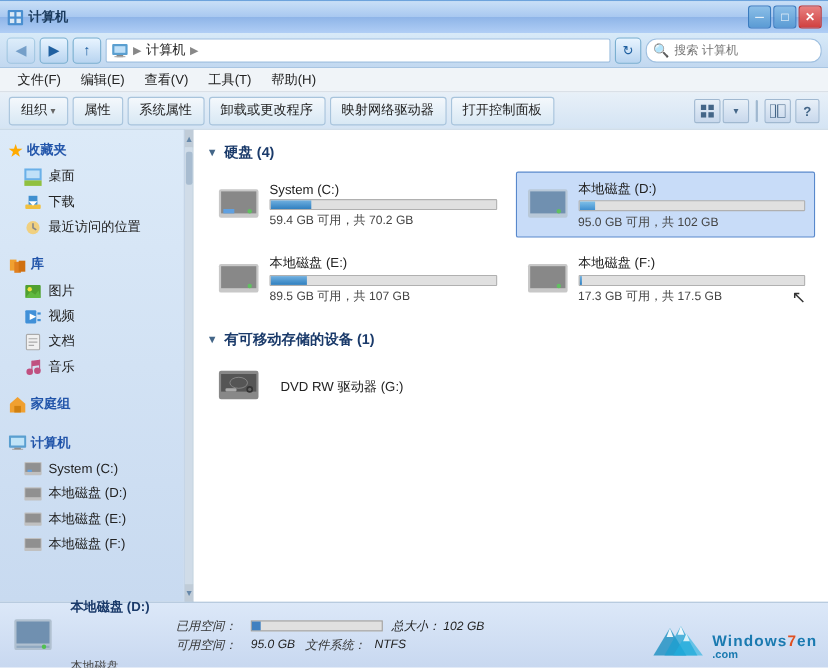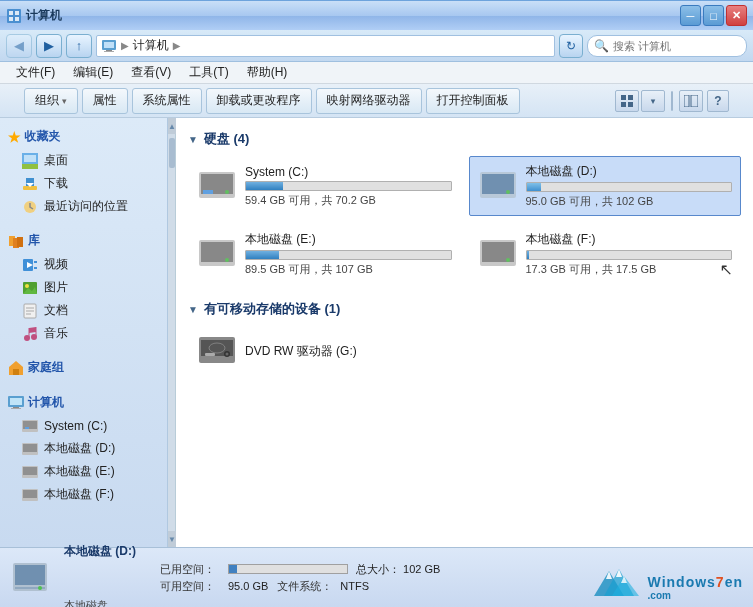--- a/index.html
+++ b/index.html
@@ -143,21 +143,21 @@
       cursor: pointer;
       border-radius: 2px;
     }
 
     
     .toolbar {
       height: 34px;
       background: linear-gradient(to bottom, #e8f0f8, #d4e4f4);
       display: flex;
       align-items: center;
-      padding: 0 24px;
+      padding: 0 8px;
       gap: 4px;
       border-bottom: 1px solid #b8ccdf;
     }
     .toolbar-btn {
       height: 26px;
       padding: 0 10px;
       background: linear-gradient(to bottom, #f4f8fc, #d8e8f4);
       border: 1px solid #a8c4dc;
       border-radius: 3px;
       font-size: 12px;
@@ -345,21 +345,21 @@
     .drive-size {
       font-size: 11px;
       color: #444;
       white-space: nowrap;
     }
 
     
     .removable-item {
       display: flex;
       align-items: center;
-      gap: 8px;
+      gap: 18px;
       padding: 6px 8px;
       cursor: pointer;
       border: 1px solid transparent;
       border-radius: 2px;
     }
 
     
     .status-bar {
       height: 60px;
       background: linear-gradient(to bottom, #dce8f8, #c8d8f0);
@@ -390,20 +390,21 @@
     .status-subname {
       font-size: 11px;
       color: #444;
       margin-top: 36px;
     }
     .status-details {
       display: flex;
       flex-direction: column;
       gap: 2px;
       margin-left: 8px;
+      font-style: italic;
     }
     .status-row {
       display: flex;
       align-items: center;
       gap: 8px;
       font-size: 11px;
       color: #333;
     }
     .status-label { min-width: 60px; }
     .status-bar-mini {
@@ -577,37 +578,37 @@
           <svg width="16" height="16" viewBox="0 0 16 16">
               <rect x="1" y="3" width="6" height="10" fill="#f0a030"></rect>
               <rect x="5" y="5" width="6" height="10" fill="#e08020"></rect>
               <rect x="9" y="4" width="6" height="10" fill="#d07010"></rect>
             </svg>
           <span>库</span>
         </div>
         <div class="sidebar-item">
           <div class="sidebar-icon">
             <svg width="16" height="16" viewBox="0 0 16 16">
+                <rect x="1" y="2" width="14" height="12" fill="#50a030" rx="1"></rect>
+                <circle cx="5" cy="6" r="2" fill="#f0e040"></circle>
+                <polygon points="1,14 6,8 10,11 13,7 15,14" fill="#60b840"></polygon>
+              </svg>
+          </div>
+          <span>图片</span>
+        </div>
+        <div class="sidebar-item">
+          <div class="sidebar-icon">
+            <svg width="16" height="16" viewBox="0 0 16 16">
                 <rect x="1" y="2" width="10" height="12" fill="#4090d8" rx="1"></rect>
                 <polygon points="5,5 5,11 11,8" fill="#fff"></polygon>
                 <rect x="12" y="4" width="3" height="2" fill="#4090d8"></rect>
                 <rect x="12" y="10" width="3" height="2" fill="#4090d8"></rect>
               </svg>
           </div>
           <span>视频</span>
-        </div>
-        <div class="sidebar-item">
-          <div class="sidebar-icon">
-            <svg width="16" height="16" viewBox="0 0 16 16">
-                <rect x="1" y="2" width="14" height="12" fill="#50a030" rx="1"></rect>
-                <circle cx="5" cy="6" r="2" fill="#f0e040"></circle>
-                <polygon points="1,14 6,8 10,11 13,7 15,14" fill="#60b840"></polygon>
-              </svg>
-          </div>
-          <span>图片</span>
         </div>
         <div class="sidebar-item">
           <div class="sidebar-icon">
             <svg width="16" height="16" viewBox="0 0 16 16">
                 <rect x="2" y="1" width="12" height="14" fill="#f0f0f0" stroke="#aaa" stroke-width="1" rx="1"></rect>
                 <line x1="4" y1="5" x2="12" y2="5" stroke="#aaa" stroke-width="1"></line>
                 <line x1="4" y1="8" x2="12" y2="8" stroke="#aaa" stroke-width="1"></line>
                 <line x1="4" y1="11" x2="9" y2="11" stroke="#aaa" stroke-width="1"></line>
               </svg>
           </div>

